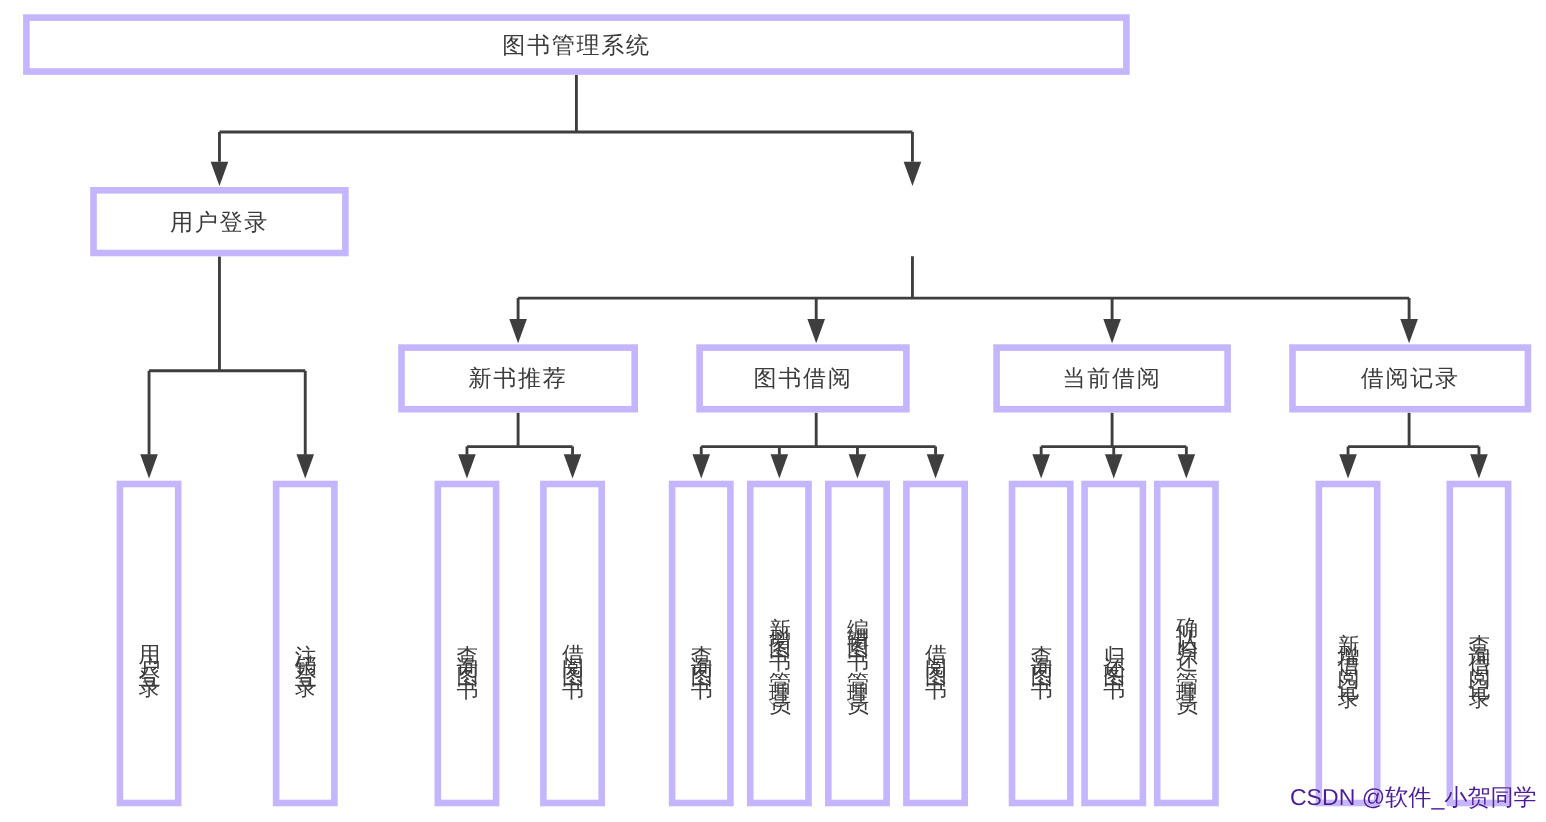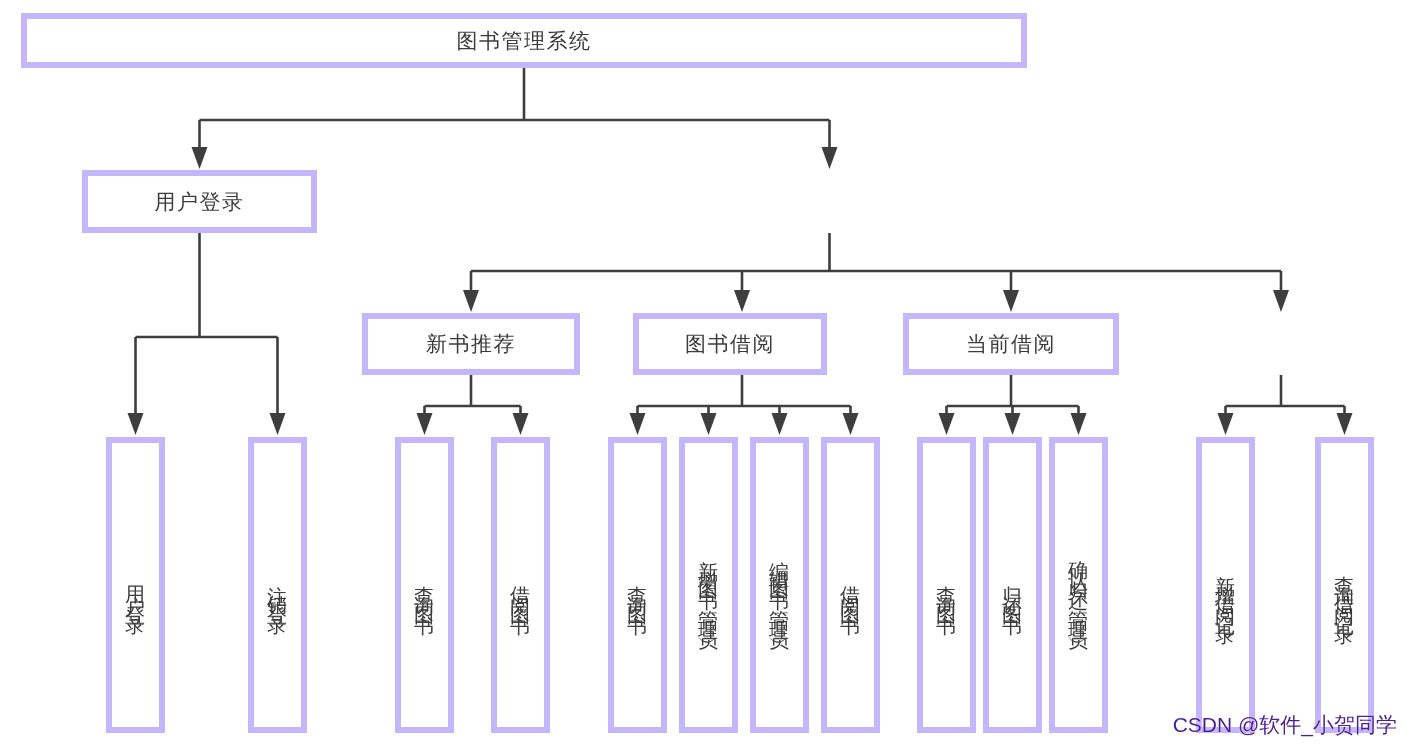--- a/index.html
+++ b/index.html
@@ -92,20 +92,23 @@
 
   <div class="box" style="left:362px;top:313px;width:218px;height:62px">
     <span class="hlabel">新书推荐</span>
   </div>
   <div class="box" style="left:633px;top:313px;width:194px;height:62px">
     <span class="hlabel">图书借阅</span>
   </div>
   <div class="box" style="left:903px;top:313px;width:216px;height:62px">
     <span class="hlabel">当前借阅</span>
   </div>
+  <div class="box" style="left:1172px;top:313px;width:220px;height:62px">
+    <span class="hlabel">借阅记录</span>
+  </div>
 
   <div class="box leaf" style="left:106px">
     <span class="vlabel">用户登录</span>
   </div>
   <div class="box leaf" style="left:248px">
     <span class="vlabel">注销登录</span>
   </div>
 
   <div class="box leaf" style="left:395px">
     <span class="vlabel">查询图书</span>

